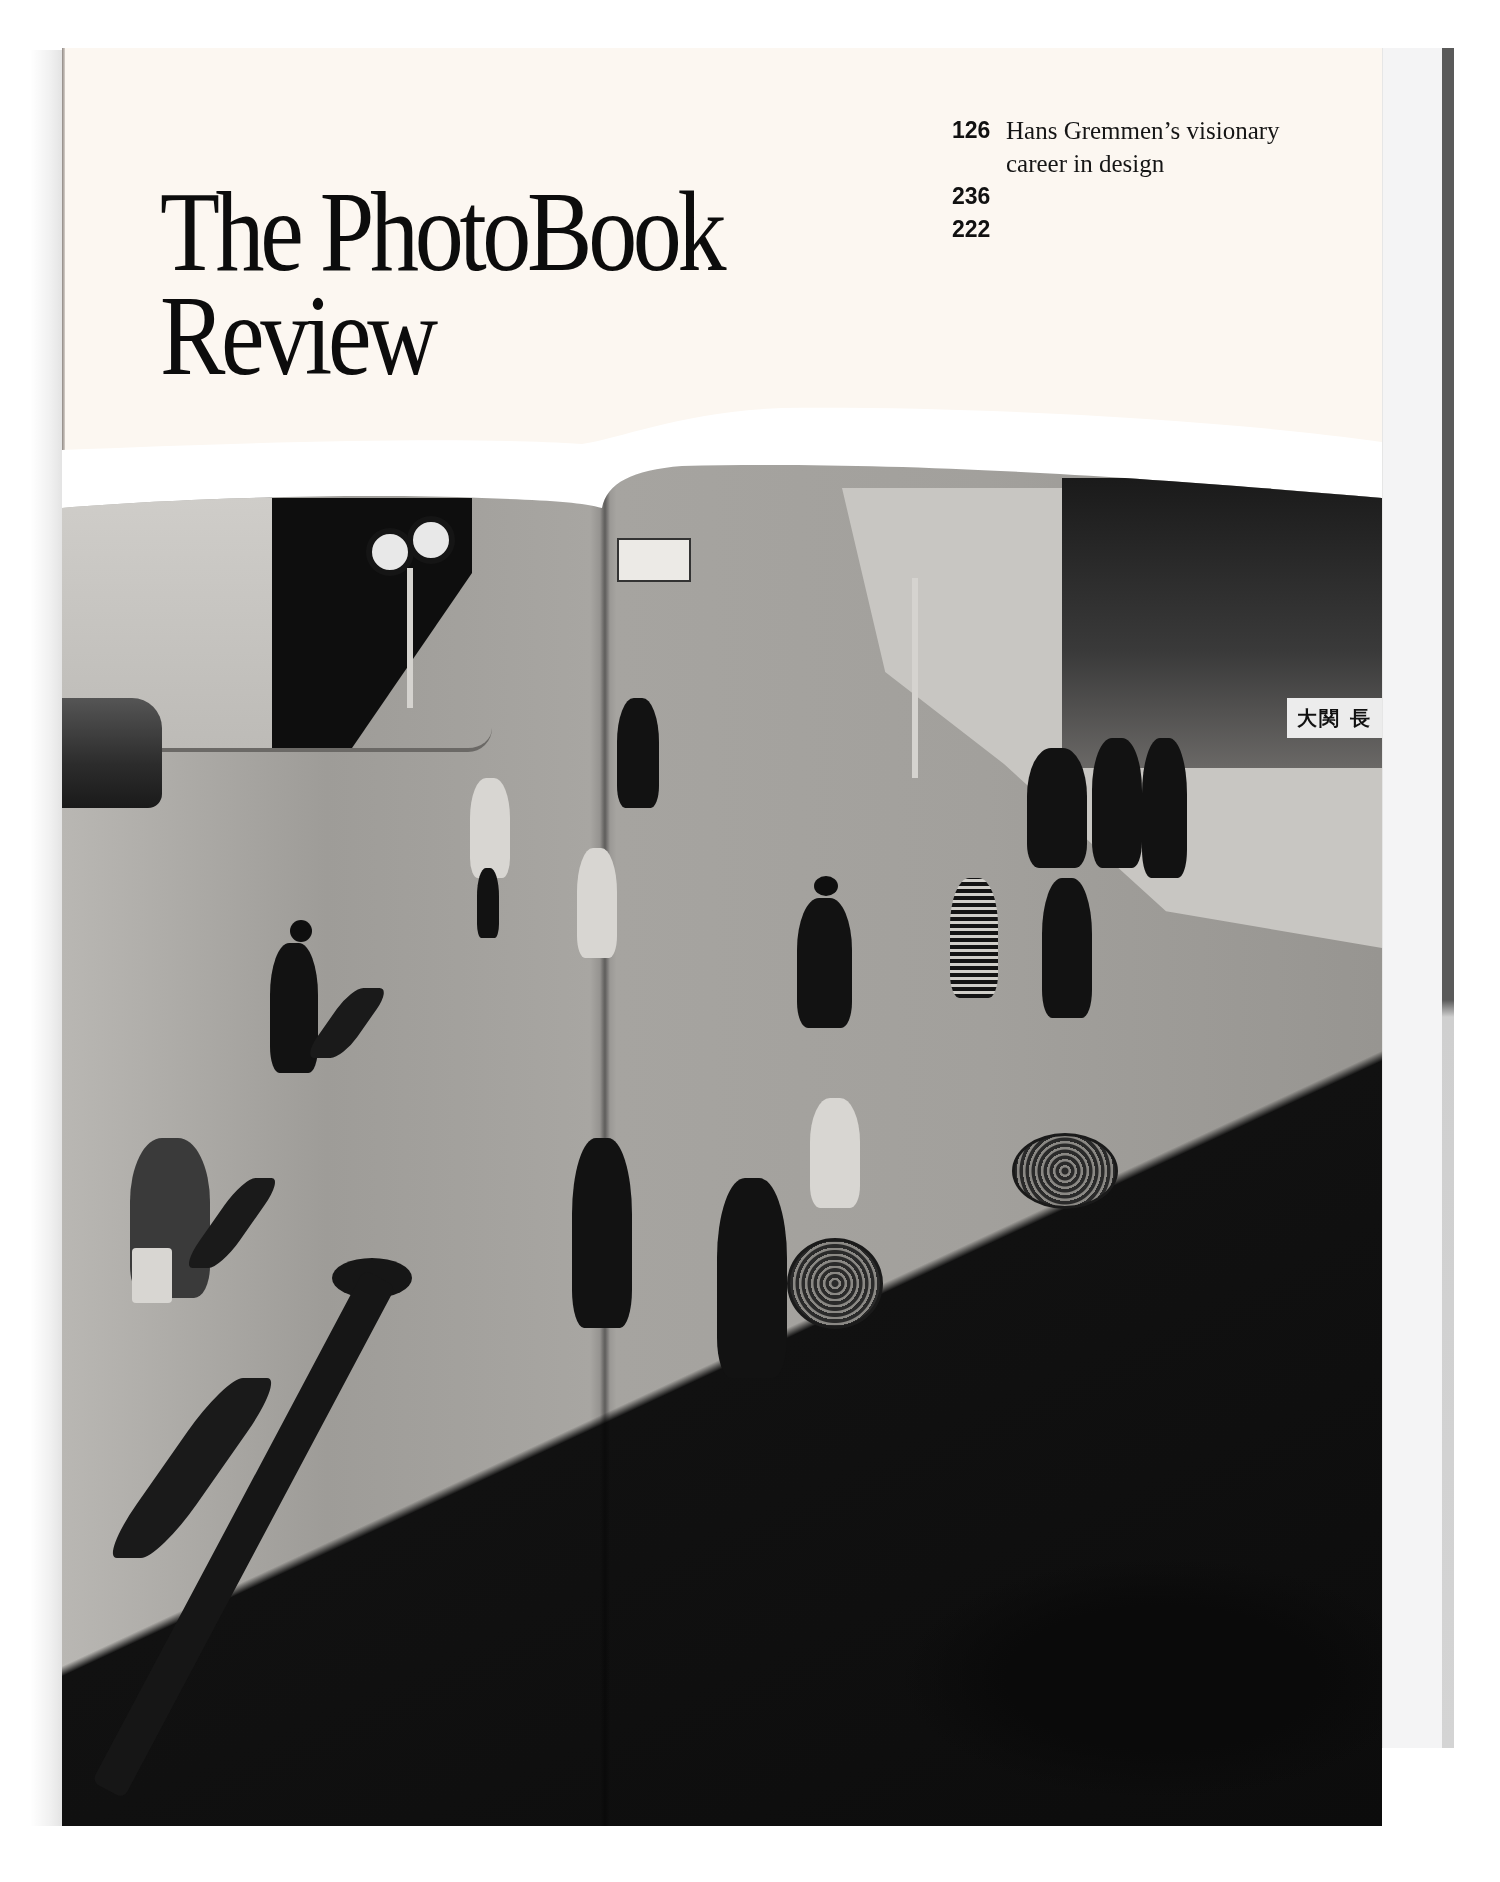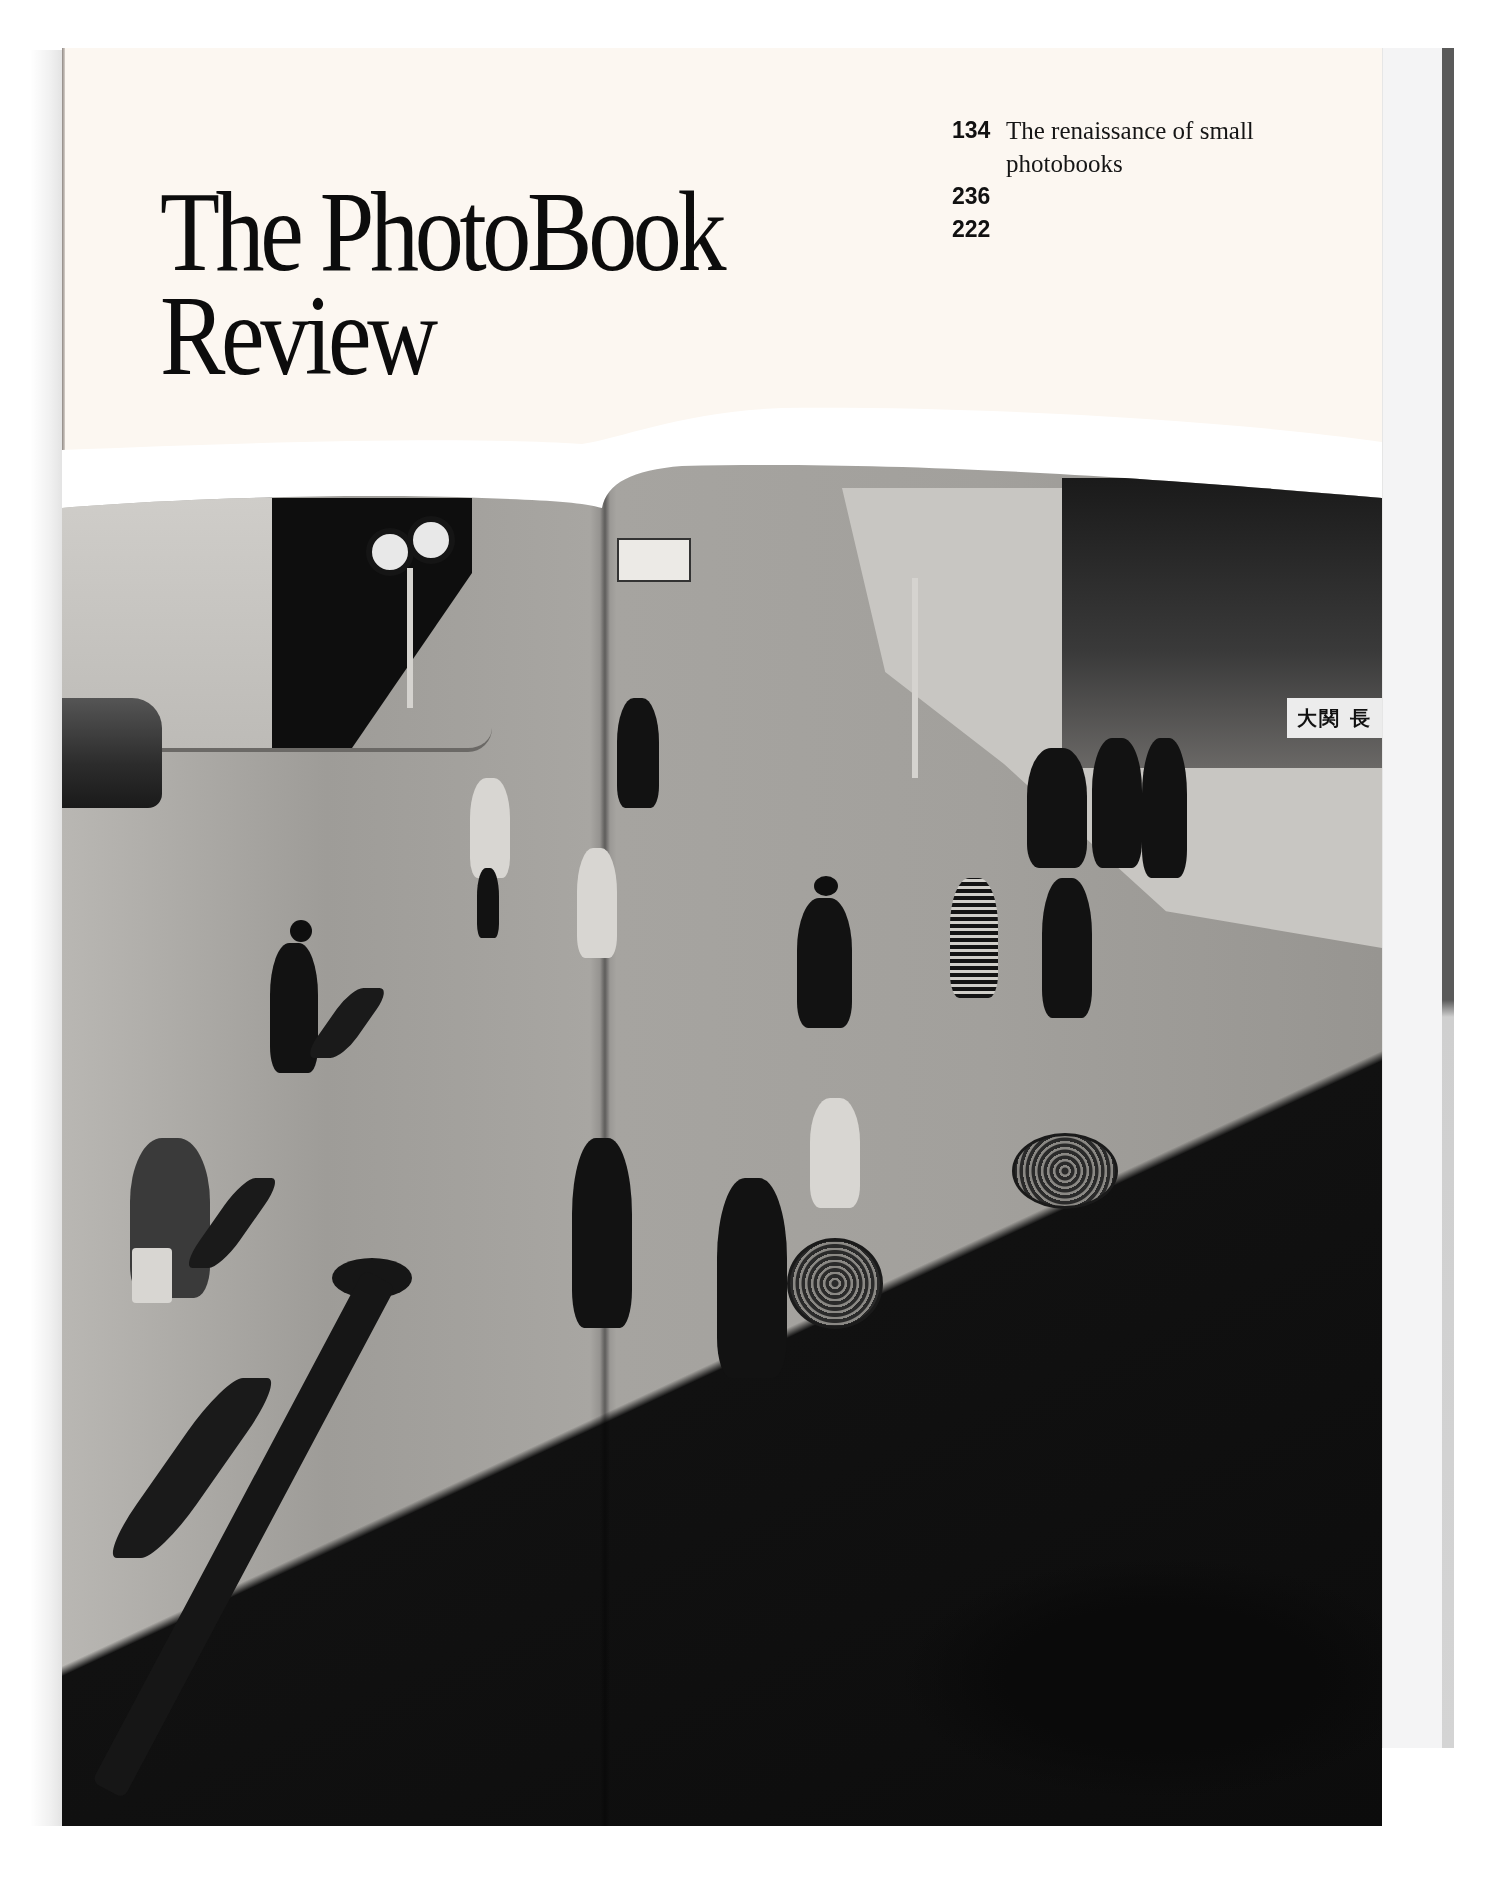--- a/index.html
+++ b/index.html
@@ -157,22 +157,22 @@
   <div class="page">
     <div class="page-spine-line"></div>
 
     <h1 class="masthead">
       <span>The PhotoBook</span>
       <span>Review</span>
     </h1>
 
     <div class="toc">
       <div class="toc-item">
-        <span class="toc-num">134</span>
-        <span class="toc-text">The renaissance of small photobooks</span>
+        <span class="toc-num">126</span>
+        <span class="toc-text">Hans Gremmen’s visionary career in design</span>
       </div>
       <div class="toc-item">
         <span class="toc-num">236</span>
       </div>
       <div class="toc-item">
         <span class="toc-num">222</span>
       </div>
     </div>
 
     <div class="spread-wrap">

